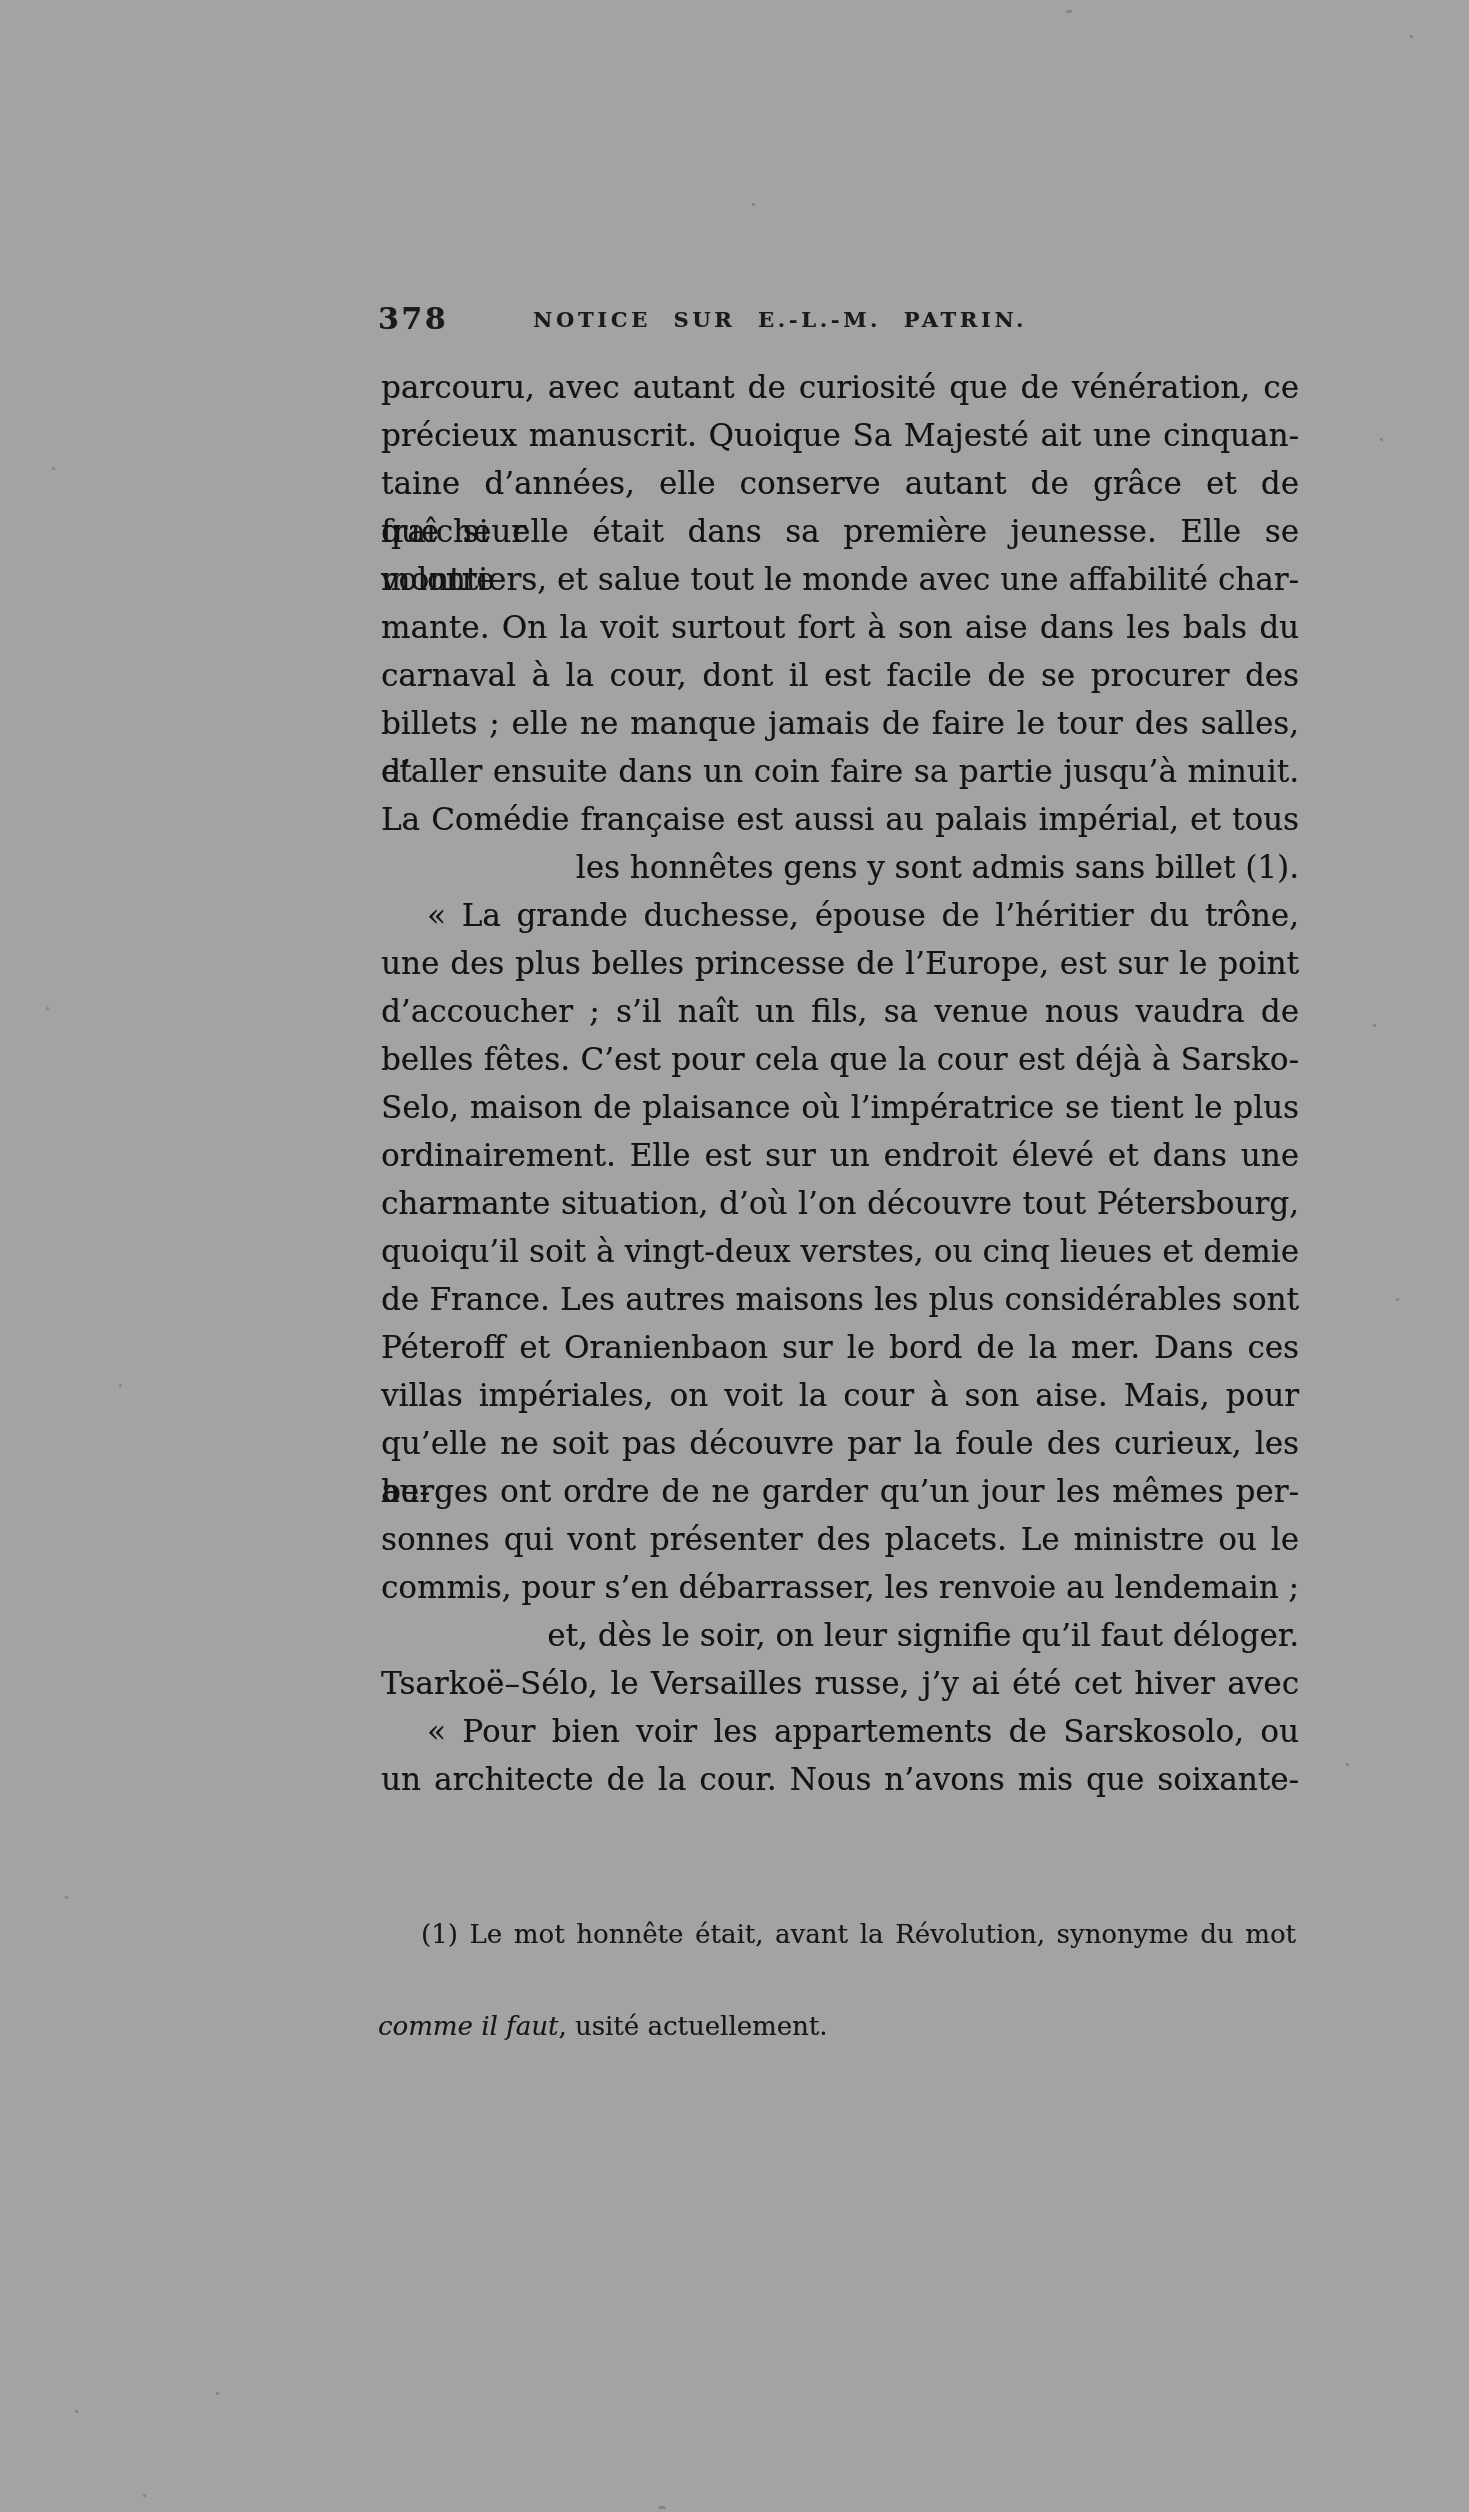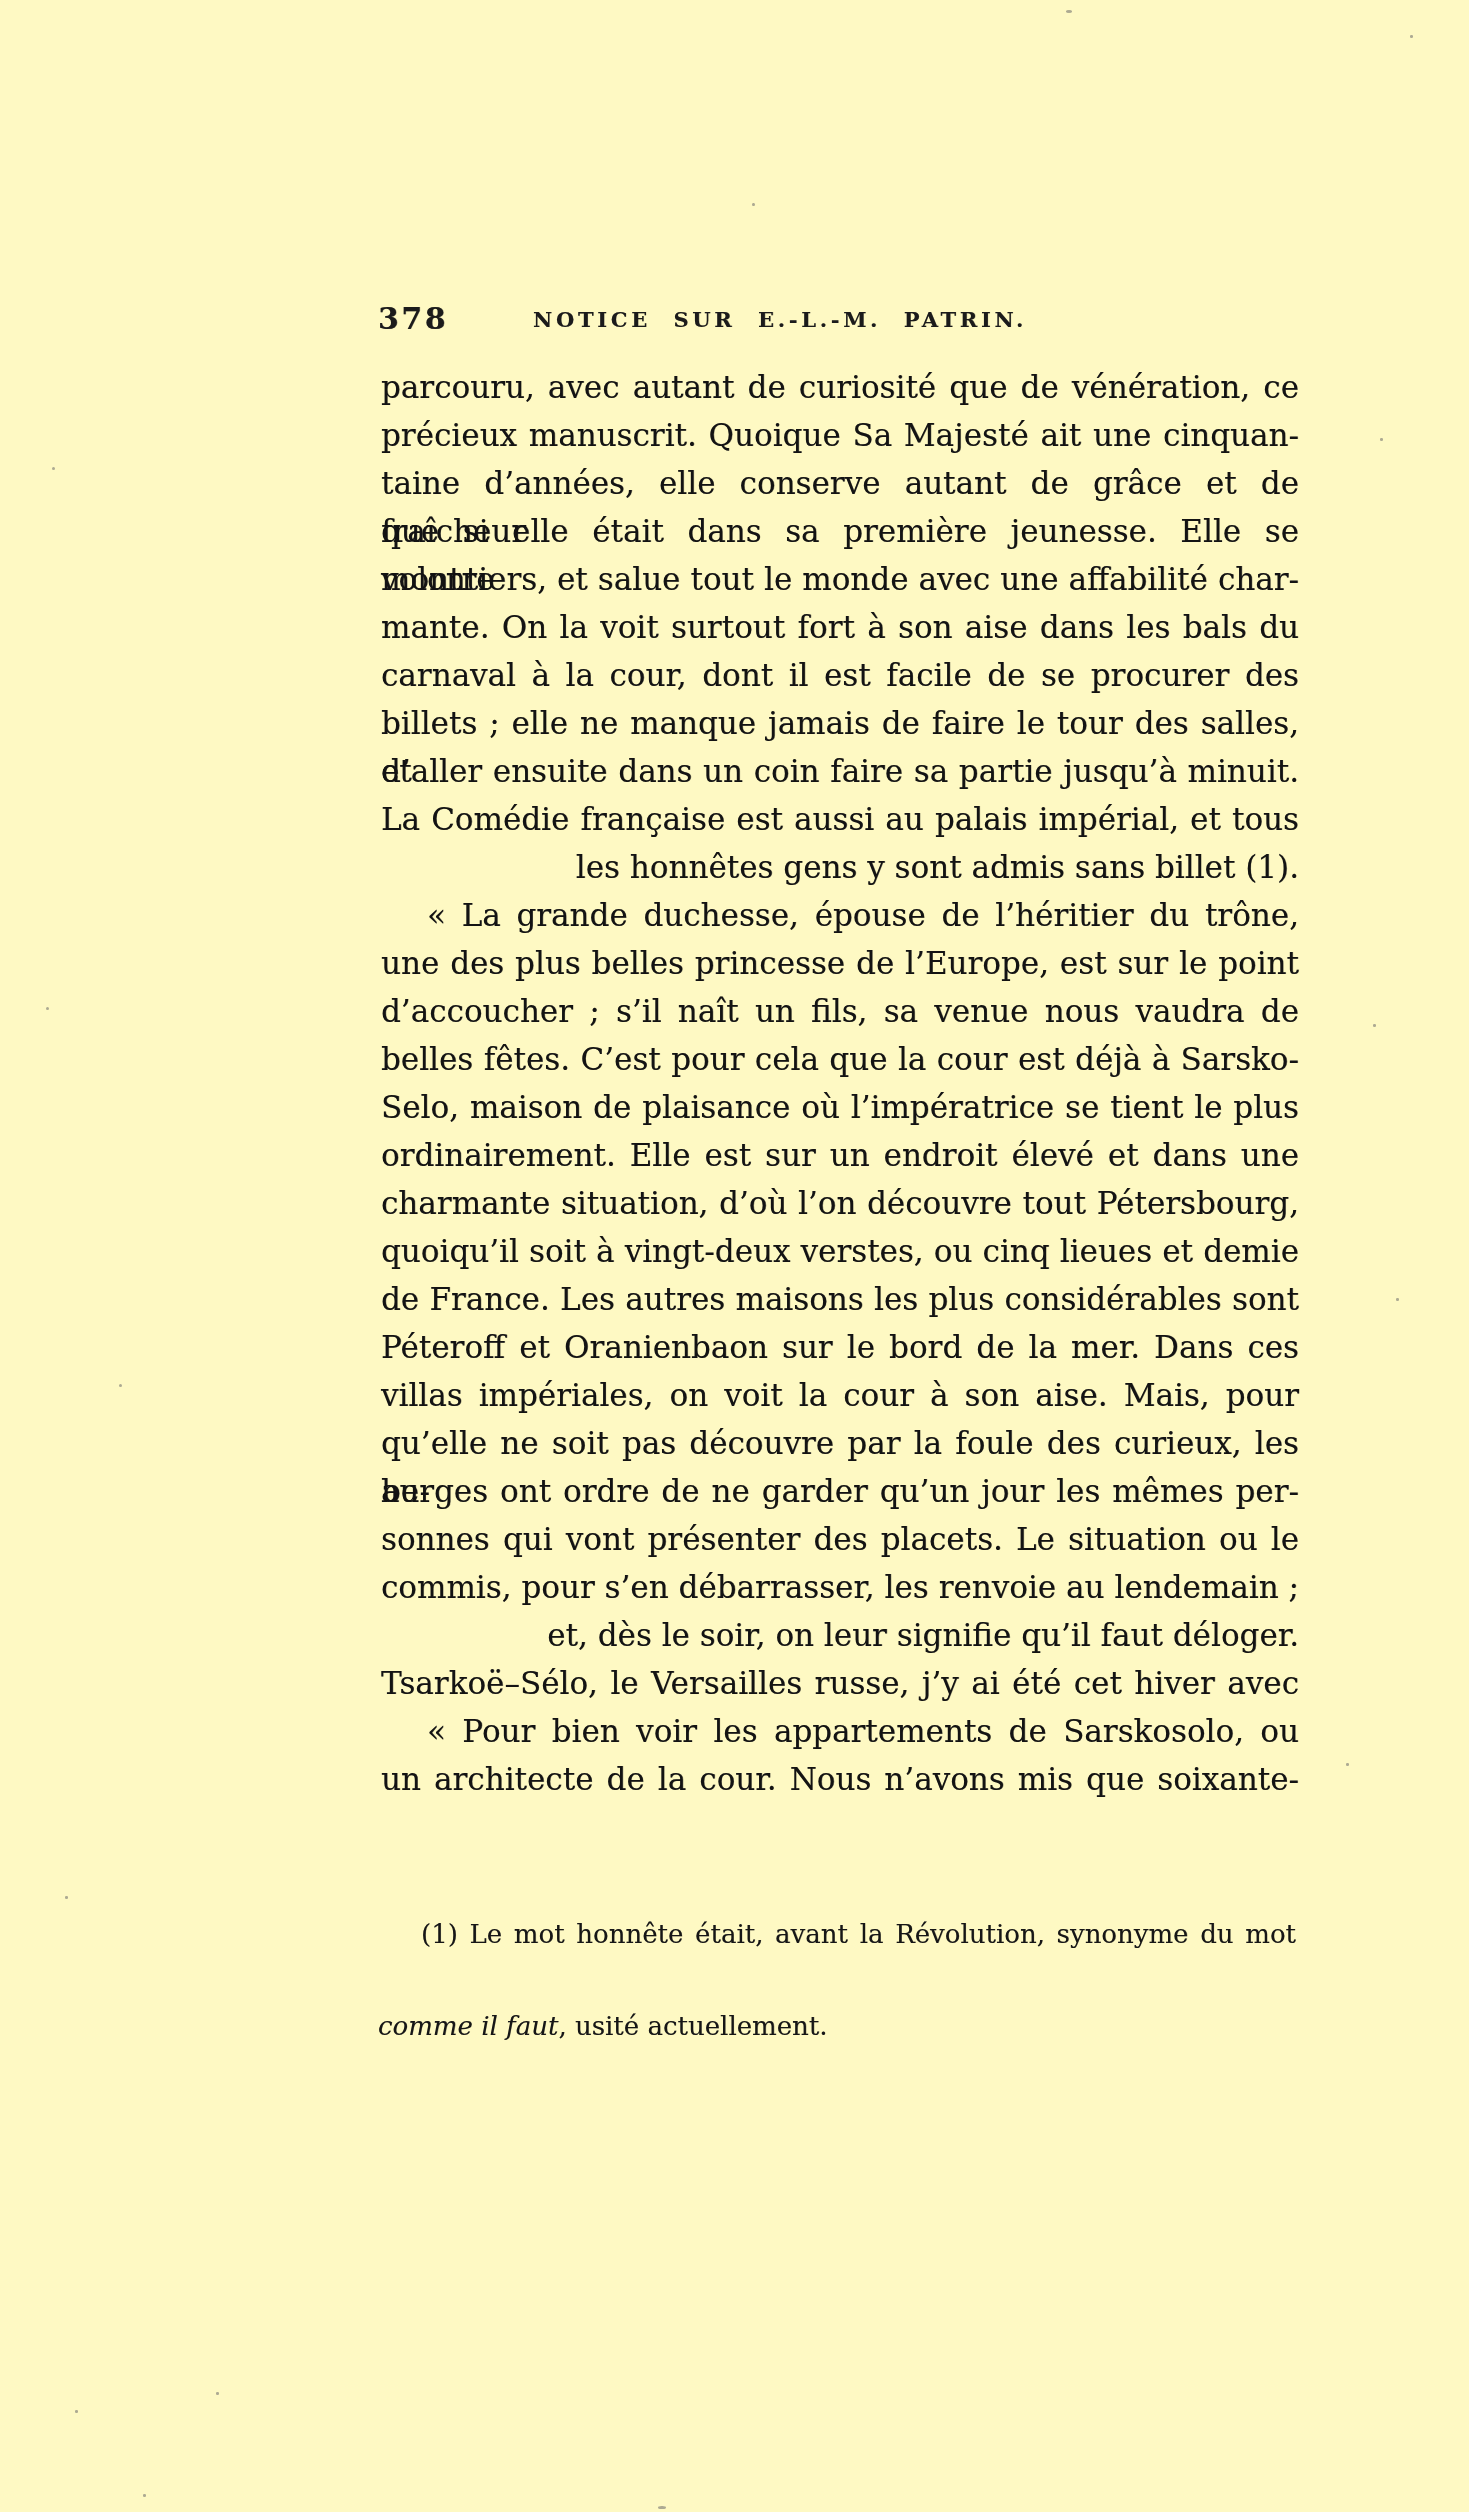--- a/index.html
+++ b/index.html
@@ -8,21 +8,21 @@
     width: 1469px;
     height: 2512px;
     background: #fbfbfa;
     font-family: "DejaVu Serif", serif;
   }
   .sheet {
     position: absolute;
     left: 0; top: 0;
     width: 1469px;
     height: 2512px;
-    background: #fef9c3;
+    background: #a3a3a3;
     color: #161616;
     overflow: hidden;
   }
   
   .header-row {
     position: absolute;
     left: 378px;
     top: 301px;
     width: 918px;
     height: 37px;
@@ -130,21 +130,21 @@
       <div class="tline just">belles fêtes. C’est pour cela que la cour est déjà à Sarsko-</div>
       <div class="tline just">Selo, maison de plaisance où l’impératrice se tient le plus</div>
       <div class="tline just">ordinairement. Elle est sur un endroit élevé et dans une</div>
       <div class="tline just">charmante situation, d’où l’on découvre tout Pétersbourg,</div>
       <div class="tline just">quoiqu’il soit à vingt-deux verstes, ou cinq lieues et demie</div>
       <div class="tline just">de France. Les autres maisons les plus considérables sont</div>
       <div class="tline just">Péteroff et Oranienbaon sur le bord de la mer. Dans ces</div>
       <div class="tline just">villas impériales, on voit la cour à son aise. Mais, pour</div>
       <div class="tline just">qu’elle ne soit pas découvre par la foule des curieux, les au-</div>
       <div class="tline just">berges ont ordre de ne garder qu’un jour les mêmes per-</div>
-      <div class="tline just">sonnes qui vont présenter des placets. Le situation ou le</div>
+      <div class="tline just">sonnes qui vont présenter des placets. Le ministre ou le</div>
       <div class="tline just">commis, pour s’en débarrasser, les renvoie au lendemain ;</div>
       <div class="tline">et, dès le soir, on leur signifie qu’il faut déloger.</div>
       <div class="tline just">Tsarkoë–Sélo, le Versailles russe, j’y ai été cet hiver avec</div>
       <div class="tline just indent">« Pour bien voir les appartements de Sarskosolo, ou</div>
       <div class="tline just">un architecte de la cour. Nous n’avons mis que soixante-</div>
     </div>
 
   <div class="footnote">
     <div class="fnote-line just indent">(1) Le mot  honnête était, avant la Révolution, synonyme du mot</div>
     <div class="fnote-line"><i>comme il faut</i><span>, usité actuellement.</span></div>

